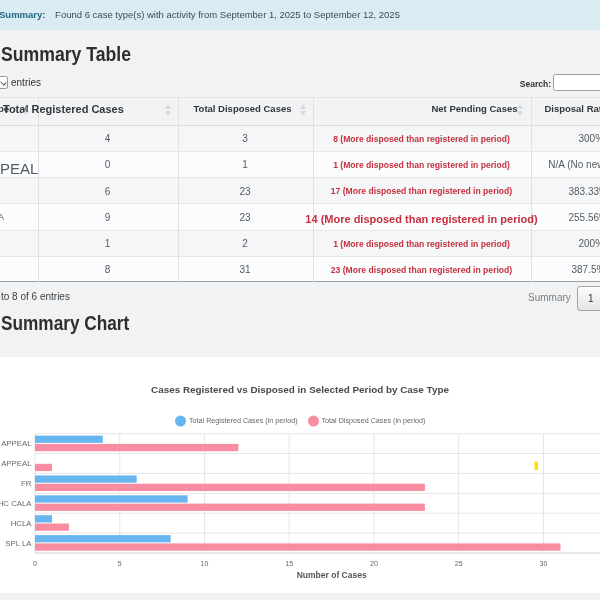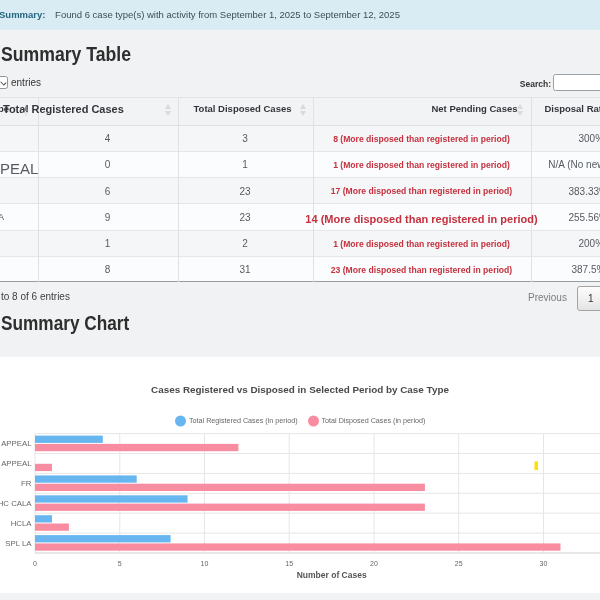--- a/index.html
+++ b/index.html
@@ -81,21 +81,21 @@
   <div class="abs" style="left:271.5px;top:264.5px;width:300px;text-align:center;font-size:8.6px;font-weight:bold;color:#c5313e;">23 (More disposed than registered in period)</div>
 
   <div class="abs" style="left:578.5px;top:133px;font-size:10px;color:#565b61;white-space:nowrap;">300%</div>
   <div class="abs" style="left:548.3px;top:159px;font-size:10px;color:#565b61;white-space:nowrap;">N/A (No new cases)</div>
   <div class="abs" style="left:568.5px;top:185.5px;font-size:10px;color:#565b61;white-space:nowrap;">383.33%</div>
   <div class="abs" style="left:568.5px;top:212px;font-size:10px;color:#565b61;white-space:nowrap;">255.56%</div>
   <div class="abs" style="left:578.5px;top:238px;font-size:10px;color:#565b61;white-space:nowrap;">200%</div>
   <div class="abs" style="left:571.5px;top:264px;font-size:10px;color:#565b61;white-space:nowrap;">387.5%</div>
 
   <div class="abs" style="left:1px;top:290.5px;font-size:10px;color:#3c3f42;white-space:nowrap;">to 8 of 6 entries</div>
-  <div class="abs" style="left:528px;top:292px;font-size:10px;color:#7a7e82;">Previous</div>
+  <div class="abs" style="left:528px;top:292px;font-size:10px;color:#7a7e82;">Summary</div>
   <div class="abs" style="left:577.3px;top:285.5px;width:45px;height:25.5px;box-sizing:border-box;border:1px solid #a3a3a3;border-radius:3px;background:linear-gradient(to bottom,#fdfdfd,#e4e4e4);"></div>
   <div class="abs" style="left:588px;top:292.5px;font-size:10px;color:#333;">1</div>
 
   <div class="abs" style="left:1px;top:311.5px;font-size:21px;font-weight:bold;color:#2e2e2e;line-height:21px;white-space:nowrap;transform:scaleX(0.82);transform-origin:0 0;">Summary Chart</div>
 
   <div class="abs" style="left:0;top:356.5px;width:600px;height:236px;background:#ffffff;"></div>
 
   <svg class="abs" style="left:0;top:356.5px;" width="600" height="236" viewBox="0 0 600 236">
 
     <text x="300" y="36.2" text-anchor="middle" font-family="Liberation Sans" font-size="9.9" font-weight="bold" fill="#4a4a4a">Cases Registered vs Disposed in Selected Period by Case Type</text>

